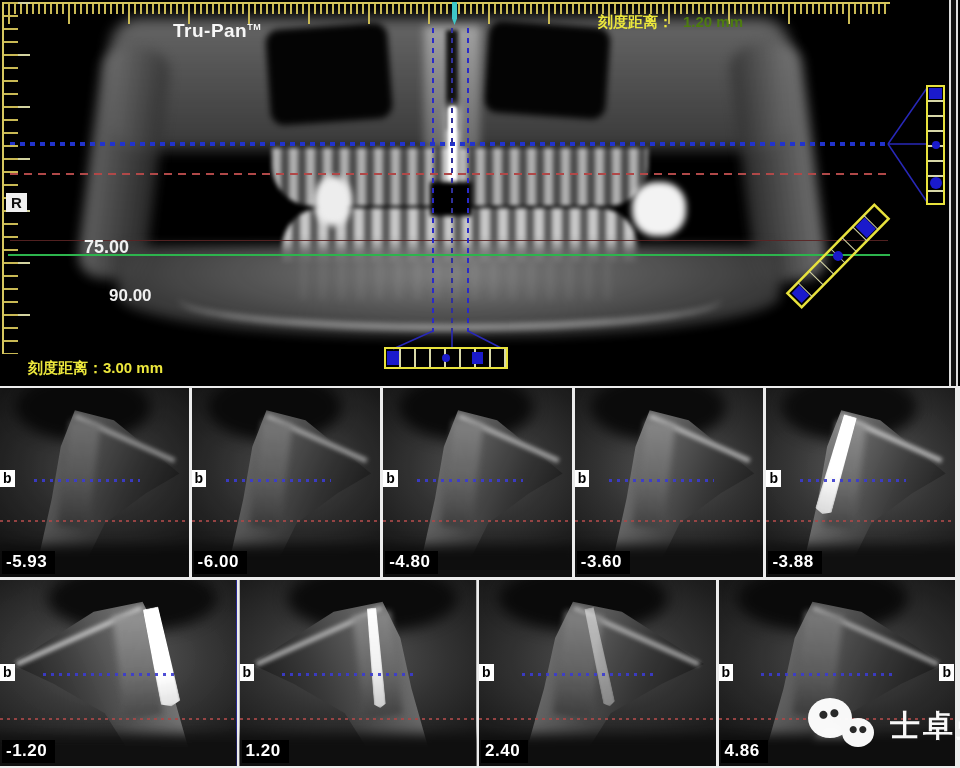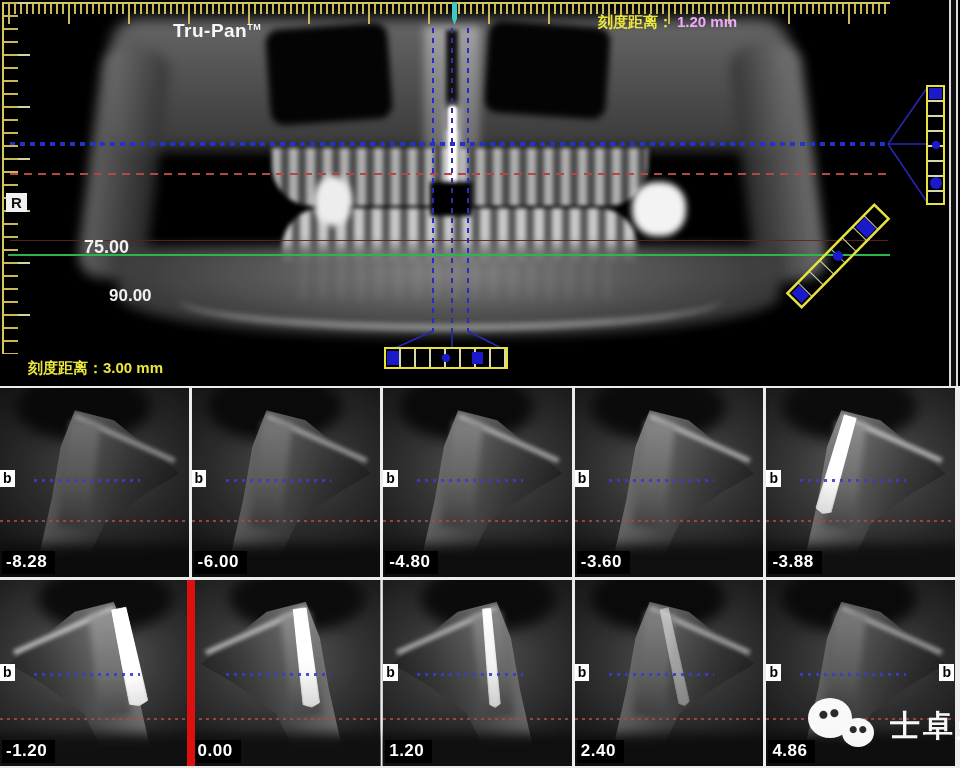--- a/index.html
+++ b/index.html
@@ -52,21 +52,21 @@
 
   
   #cursor{position:absolute;left:452px;top:2px;width:5px;height:23px;background:#3fc8c8;z-index:4;
      clip-path:polygon(0 0,100% 0,100% 72%,50% 100%,0 72%);}
 
   
   .ptext{position:absolute;z-index:4;font-weight:bold;}
   #brand{left:173px;top:20px;color:#f7f7f7;font-size:19px;letter-spacing:.5px;}
   #brand sup{font-size:9px;}
   #scale-top{left:598px;top:13px;font-size:15px;color:#ece73c;}
-  #scale-top .val{color:#f0abfc;margin-left:4px;}
+  #scale-top .val{color:#4d7c0f;margin-left:10px;}
   #scale-bottom{left:28px;top:359px;font-size:15px;color:#ece73c;}
   #scale-bottom .val{}
   #rchip{left:6px;top:193px;background:#f0f0f0;color:#111;font-size:15px;padding:1px 5px;z-index:4;}
   #lab75{left:84px;top:237px;color:#f0f0f0;font-size:18px;}
   #lab90{left:84px;top:286px;color:#f0f0f0;font-size:17px;margin-left:25px;}
 
   
   .ladder{position:absolute;border:2px solid #e8e23c;z-index:4;}
   .ladder .sq{position:absolute;background:#1a1acc;}
   #ladder-right{left:926px;top:85px;width:19px;height:120px;
@@ -236,21 +236,21 @@
             <div class="sinus"></div>
             <div class="ridge"></div>
             <div class="edge"></div>
             <div class="col"></div>
             <div class="implant"></div>
             <div class="shade"></div>
           </div>
         <div class="dot-blue"></div>
         <div class="dot-red"></div>
         <span class="bchip">b</span>
-        <span class="poslabel">-8.28</span>
+        <span class="poslabel">-5.93</span>
       </div>
       <div class="cell v2">
         <div class="anat">
             <div class="amb"></div>
             <div class="sinus"></div>
             <div class="ridge"></div>
             <div class="edge"></div>
             <div class="col"></div>
             <div class="implant"></div>
             <div class="shade"></div>
@@ -315,35 +315,20 @@
             <div class="ridge"></div>
             <div class="edge"></div>
             <div class="col"></div>
             <div class="implant"></div>
             <div class="shade"></div>
           </div>
         <div class="dot-blue"></div>
         <div class="dot-red"></div>
         <span class="bchip">b</span>
         <span class="poslabel">-1.20</span>
-      </div>
-      <div class="cell v7">
-        <div class="red-marker"></div>
-        <div class="anat">
-            <div class="amb"></div>
-            <div class="sinus"></div>
-            <div class="ridge"></div>
-            <div class="edge"></div>
-            <div class="col"></div>
-            <div class="implant"></div>
-            <div class="shade"></div>
-          </div>
-        <div class="dot-blue"></div>
-        <div class="dot-red"></div>
-        <span class="poslabel">0.00</span>
       </div>
       <div class="cell v8">
         <div class="anat">
             <div class="amb"></div>
             <div class="sinus"></div>
             <div class="ridge"></div>
             <div class="edge"></div>
             <div class="col"></div>
             <div class="implant"></div>
             <div class="shade"></div>

